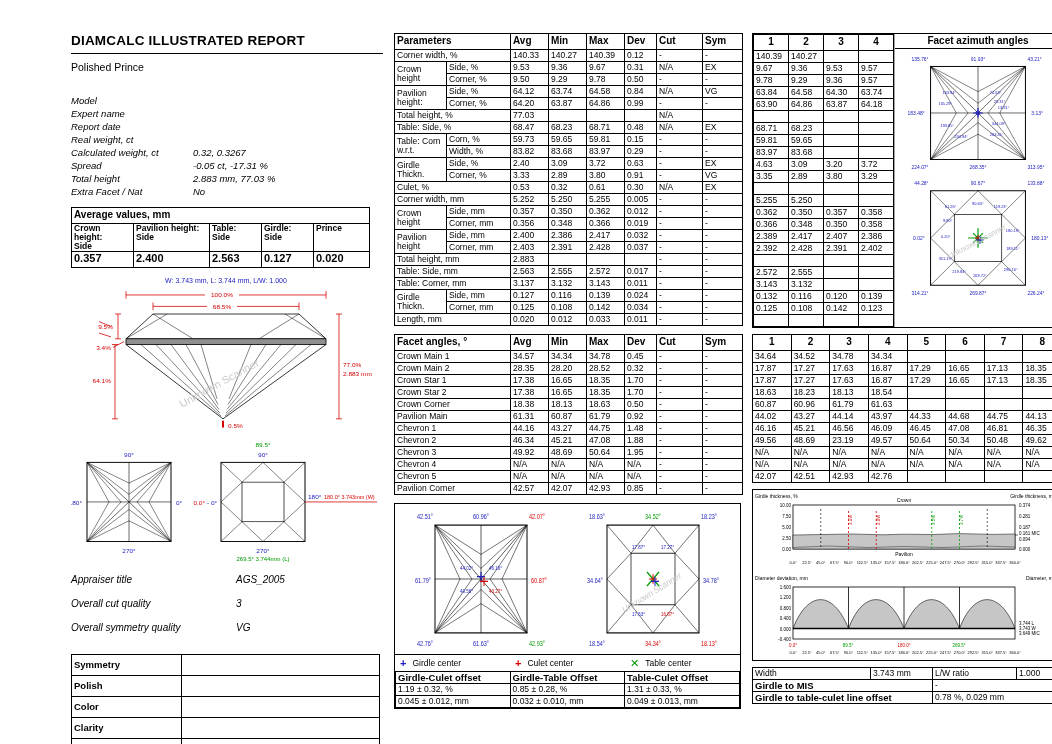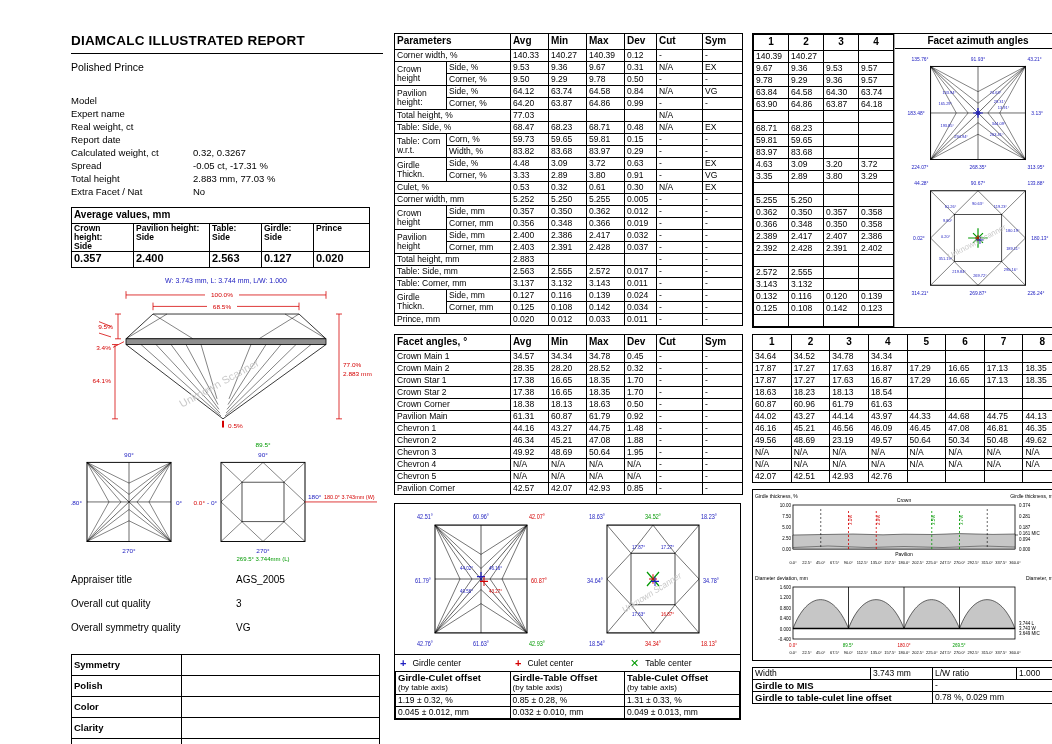--- a/index.html
+++ b/index.html
@@ -7,21 +7,21 @@
         font-family:"Liberation Sans","DejaVu Sans",sans-serif;color:#000;overflow:hidden;margin-left:36px;}
   .col{position:absolute;top:33px;}
   .col-left{left:35px;width:312px;}
   .col-mid{left:358px;width:348px;}
   .col-right{left:716px;width:310px;}
 
   .rep-title{font-size:13.5px;font-weight:bold;letter-spacing:.2px;border-bottom:1.5px solid #000;padding-bottom:5px;}
   .rep-sub{font-size:10.5px;margin-top:7px;margin-bottom:22px;}
 
   table{border-collapse:collapse;table-layout:fixed;padding-left:27px;}
-  .plain td{border:none;font-size:9.5px;height:13px;padding:0;vertical-align:top;white-space:nowrap;}
+  .plain td{border:none;font-size:9.5px;height:13px;padding:0;vertical-align:top;white-space:nowrap;font-style:italic;}
   .plain{margin-bottom:8px;}
   .appr td{height:24px;font-size:10px;}
 
   .grid{border:1.5px solid #000;}
   .grid td{border:1px solid #000;font-size:8.5px;padding:0 2px;height:11px;line-height:1.05;
            white-space:nowrap;overflow:hidden;vertical-align:middle;text-align:left;}
   .grid td.hd{font-weight:bold;font-size:10px;height:15px;}
   .grid td.c{text-align:center;}
   .grid td.b{font-weight:bold;font-size:9.5px;}
   .grid td.wrap{white-space:normal;}
@@ -70,25 +70,25 @@
       <tbody>
           <tr>
             <td>Model</td>
             <td></td>
           </tr>
           <tr>
             <td>Expert name</td>
             <td></td>
           </tr>
           <tr>
+            <td>Report date</td>
+            <td></td>
+          </tr>
+          <tr>
             <td>Real weight, ct</td>
-            <td></td>
-          </tr>
-          <tr>
-            <td>Report date</td>
             <td></td>
           </tr>
           <tr>
             <td>Calculated weight, ct</td>
             <td>0.32, 0.3267</td>
           </tr>
           <tr>
             <td>Spread</td>
             <td>-0.05 ct, -17.31 %</td>
           </tr>
@@ -336,21 +336,21 @@
             <td>83.82</td>
             <td>83.68</td>
             <td>83.97</td>
             <td>0.29</td>
             <td>-</td>
             <td>-</td>
           </tr>
           <tr>
             <td rowspan="2" class="wrap">Girdle Thickn.</td>
             <td>Side, %</td>
-            <td>4.48</td>
+            <td>2.40</td>
             <td>3.09</td>
             <td>3.72</td>
             <td>0.63</td>
             <td>-</td>
             <td>EX</td>
           </tr>
           <tr>
             <td>Corner, %</td>
             <td>3.33</td>
             <td>2.89</td>
@@ -455,21 +455,21 @@
           <tr>
             <td>Corner, mm</td>
             <td>0.125</td>
             <td>0.108</td>
             <td>0.142</td>
             <td>0.034</td>
             <td>-</td>
             <td>-</td>
           </tr>
           <tr>
-            <td colspan="2">Prince, mm</td>
+            <td colspan="2">Length, mm</td>
             <td>0.020</td>
             <td>0.012</td>
             <td>0.033</td>
             <td>0.011</td>
             <td>-</td>
             <td>-</td>
           </tr>
         </tbody>
     </table>
 
@@ -671,25 +671,20 @@
         <colgroup>
             <col style="width:33.3%">
             <col style="width:33.3%">
             <col style="width:33.4%">
           </colgroup>
         <tbody>
             <tr>
               <td class="b nb">Girdle-Culet offset</td>
               <td class="b nb">Girdle-Table Offset</td>
               <td class="b nb">Table-Culet Offset</td>
-            </tr>
-            <tr>
-              <td class="nt">(by table axis)</td>
-              <td class="nt">(by table axis)</td>
-              <td class="nt">(by table axis)</td>
             </tr>
             <tr>
               <td>1.19 ± 0.32, %</td>
               <td>0.85 ± 0.28, %</td>
               <td>1.31 ± 0.33, %</td>
             </tr>
             <tr>
               <td>0.045 ± 0.012, mm</td>
               <td>0.032 ± 0.010, mm</td>
               <td>0.049 ± 0.013, mm</td>

